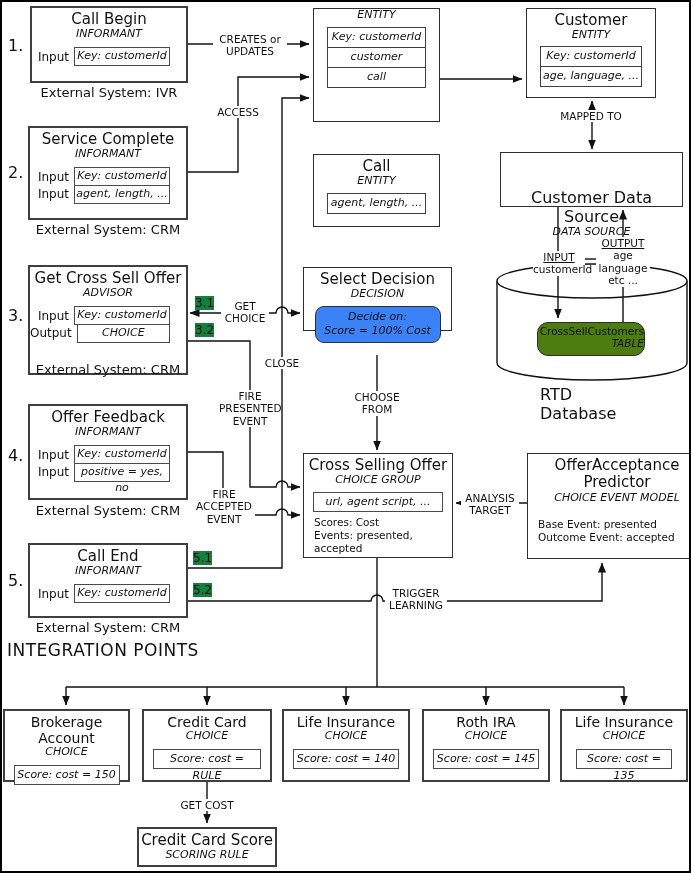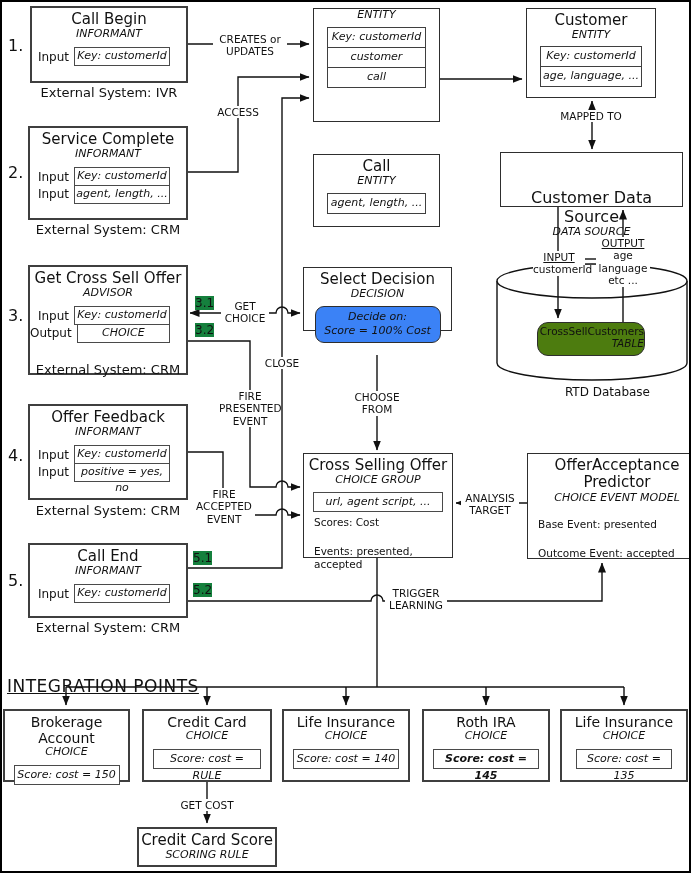--- a/index.html
+++ b/index.html
@@ -20,34 +20,34 @@
   .iofield{width:96px;box-sizing:border-box;border:1.5px solid #4a4a4a;font-style:italic;
            font-size:11px;height:19px;line-height:16px;background:#fff;}
   .entityfields{margin:5px auto 0;border:1px solid #3f3f3f;background:#fff;}
   .entityfields>div{font-style:italic;font-size:11px;height:19px;line-height:18px;
                     border-bottom:1px solid #3f3f3f;}
   .entityfields>div:last-child{border-bottom:none;}
   .scorefield{margin:6px auto 0;border:1.5px solid #4a4a4a;font-style:italic;font-size:11px;
               height:20px;line-height:17px;box-sizing:border-box;background:#fff;}
   .roundnote{margin:5px auto 4px;border:1.5px solid #2e2e2e;border-radius:9px;font-style:italic;
              font-size:11px;line-height:1.3;padding:3px 2px;background:#3b82f6;}
-  .bodyline{display:block;font-size:10.5px;line-height:1.22;text-align:left;padding-left:10px;margin-top:16px;}
+  .bodyline{display:block;font-size:10.5px;line-height:1.22;text-align:left;padding-left:10px;}
   .caption{position:absolute;font-size:13px;text-align:center;z-index:2;}
   .num{position:absolute;font-size:16px;z-index:2;}
   .elabel{position:absolute;background:#fff;text-align:center;font-size:10.5px;
           line-height:1.18;z-index:3;}
   .elabel .ell{display:block;}
   .enum{position:absolute;background:#15803d;font-size:12px;z-index:3;}
   .u{text-decoration:underline;}
   .heading{position:absolute;font-size:17px;letter-spacing:.5px;z-index:2;}
   .tablebox{position:absolute;background:#4d7c0f;border:1.5px solid #2e2e2e;border-radius:11px;
             box-sizing:border-box;text-align:right;z-index:2;}
   .tablebox .title{font-size:10.5px;padding-top:2px;}
   .tablebox .subtitle{font-size:10.5px;}
-  .rtdlabel{position:absolute;font-size:12px;text-align:right;z-index:2;}
+  .rtdlabel{position:absolute;font-size:16px;text-align:left;z-index:2;}
 </style>
 </head>
 <body>
 
 <div id="stage">
   <div id="frame"></div>
 
   <svg id="wires" width="691" height="873" viewBox="0 0 691 873">
     <defs>
       <marker id="arw" viewBox="0 0 10 8" refX="9.5" refY="4" markerWidth="10" markerHeight="8" orient="auto-start-reverse" markerUnits="userSpaceOnUse">
@@ -144,21 +144,21 @@
   <div class="box" style="left:28px;top:543px;width:160px;height:75px;">
     <span class="title">Call End</span>
     <span class="subtitle">INFORMANT</span>
     <div class="iorow">
       <span class="iolabel">Input</span>
       <span class="iofield">Key: customerId</span>
     </div>
   </div>
   <div class="caption" style="left:28px;top:620px;width:160px;">External System: CRM</div>
 
-  <div class="heading" style="left:7px;top:676px;text-decoration:underline;">INTEGRATION POINTS</div>
+  <div class="heading" style="left:7px;top:640px;">INTEGRATION POINTS</div>
 
   <div class="box thin" style="left:313px;top:8px;width:127px;height:114px;">
     <span class="subtitle">ENTITY</span>
     <div class="entityfields" style="width:97px;">
       <div>Key: customerId</div>
       <div>customer</div>
       <div>call</div>
     </div>
   </div>
 
@@ -226,21 +226,21 @@
     <div class="scorefield" style="width:108px;">Score: cost = RULE</div>
   </div>
   <div class="box" style="left:282px;top:709px;width:128px;height:73px;">
     <span class="title sm">Life Insurance</span>
     <span class="subtitle">CHOICE</span>
     <div class="scorefield" style="width:106px;">Score: cost = 140</div>
   </div>
   <div class="box" style="left:422px;top:709px;width:128px;height:73px;">
     <span class="title sm">Roth IRA</span>
     <span class="subtitle">CHOICE</span>
-    <div class="scorefield" style="width:106px;font-weight:bold;">Score: cost = 145</div>
+    <div class="scorefield" style="width:106px;">Score: cost = 145</div>
   </div>
   <div class="box" style="left:560px;top:709px;width:128px;height:73px;">
     <span class="title sm">Life Insurance</span>
     <span class="subtitle">CHOICE</span>
     <div class="scorefield" style="width:96px;">Score: cost = 135</div>
   </div>
 
   <div class="box" style="left:137px;top:827px;width:140px;height:40px;">
     <span class="title">Credit Card Score</span>
     <span class="subtitle">SCORING RULE</span>

